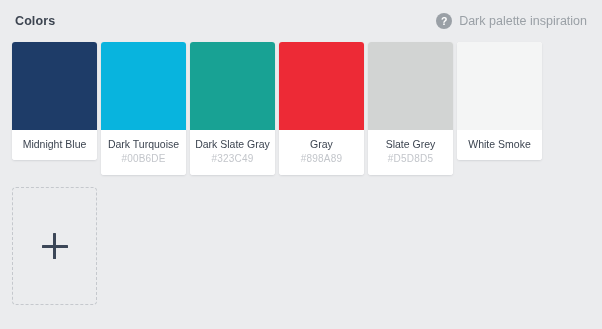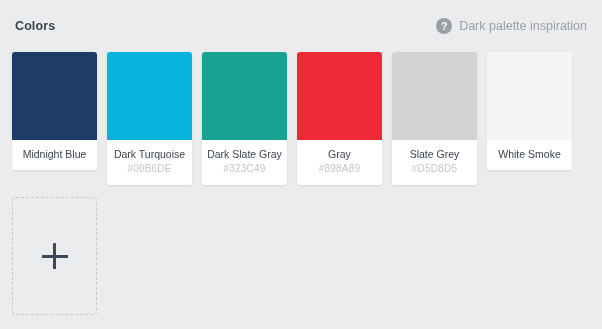--- a/index.html
+++ b/index.html
@@ -19,21 +19,21 @@
     position: relative;
     width: 602px;
     height: 329px;
     box-sizing: border-box;
     padding: 0 12px;
   }
 
   
   .panel-header {
     position: relative;
-    height: 52px;
+    height: 42px;
     display: flex;
     align-items: center;
     justify-content: space-between;
     padding: 0 3px;
     box-sizing: border-box;
   }
   .panel-title {
     font-size: 12.5px;
     font-weight: bold;
     color: #3c4450;
@@ -59,21 +59,21 @@
     flex: 0 0 auto;
   }
   .header-link-label {
     font-size: 12.5px;
     color: #9aa0a6;
   }
 
   
   .swatch-row {
     display: flex;
-    gap: 10px;
+    gap: 4px;
     align-items: flex-start;
   }
   .color-card {
     width: 85px;
     background: #ffffff;
     border-radius: 3px;
     box-shadow: 0 1px 2px rgba(60, 68, 80, .13);
     overflow: hidden;
     cursor: pointer;
     flex: 0 0 auto;

